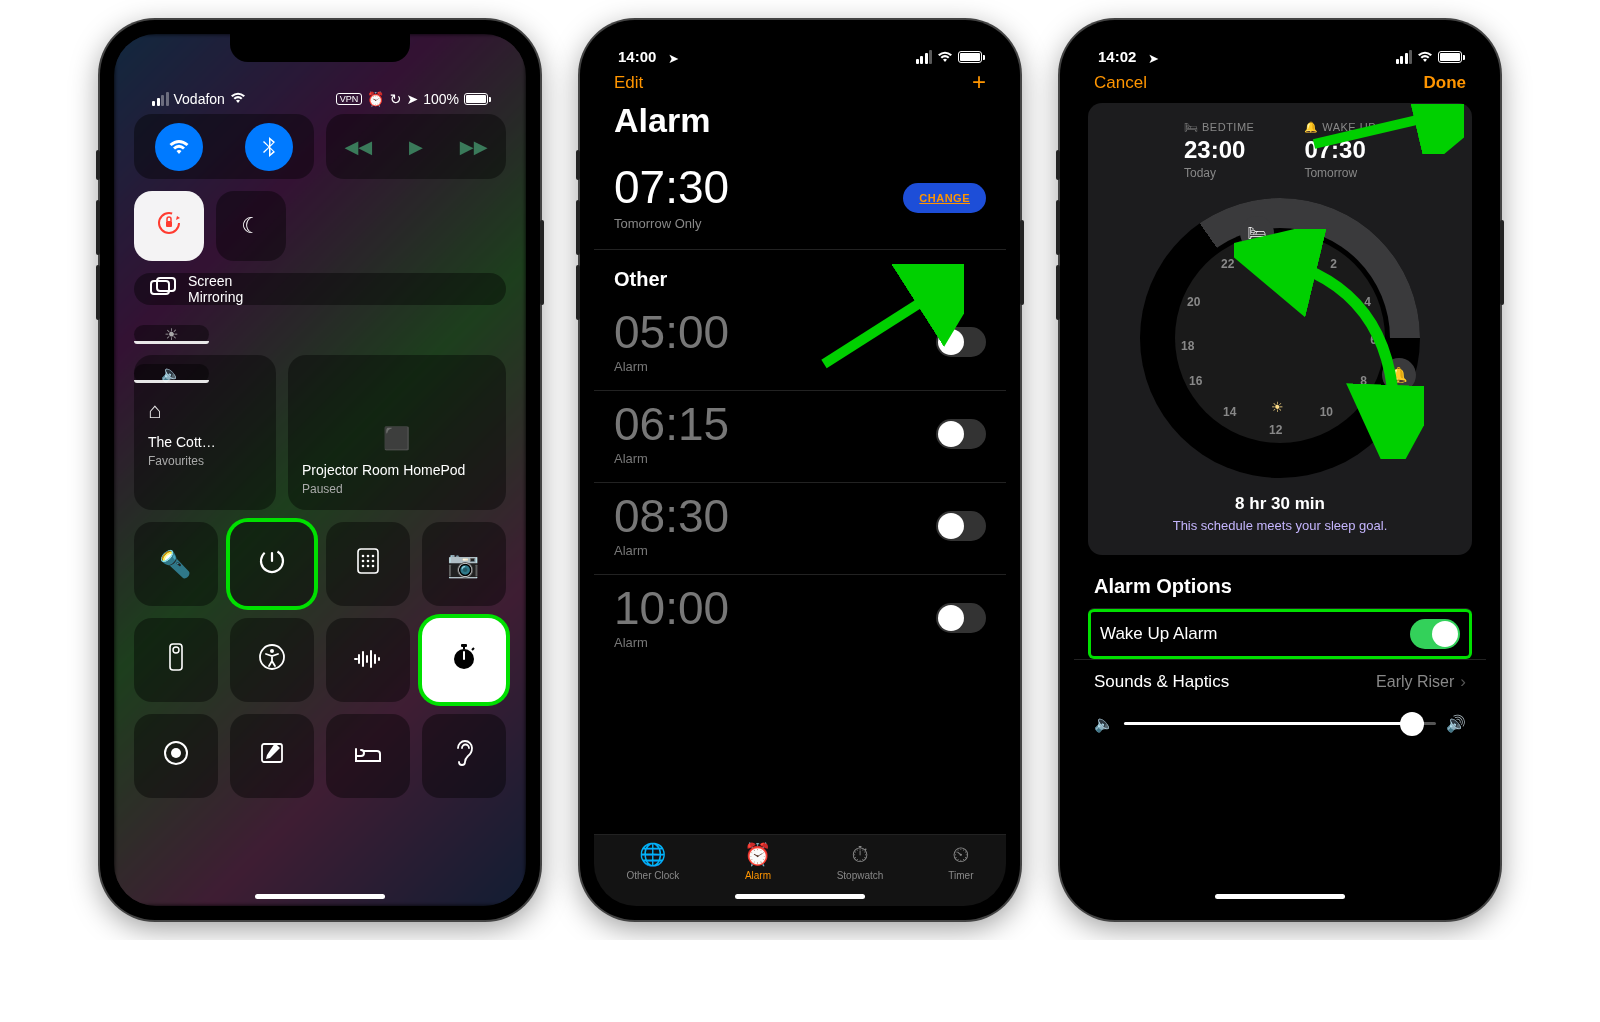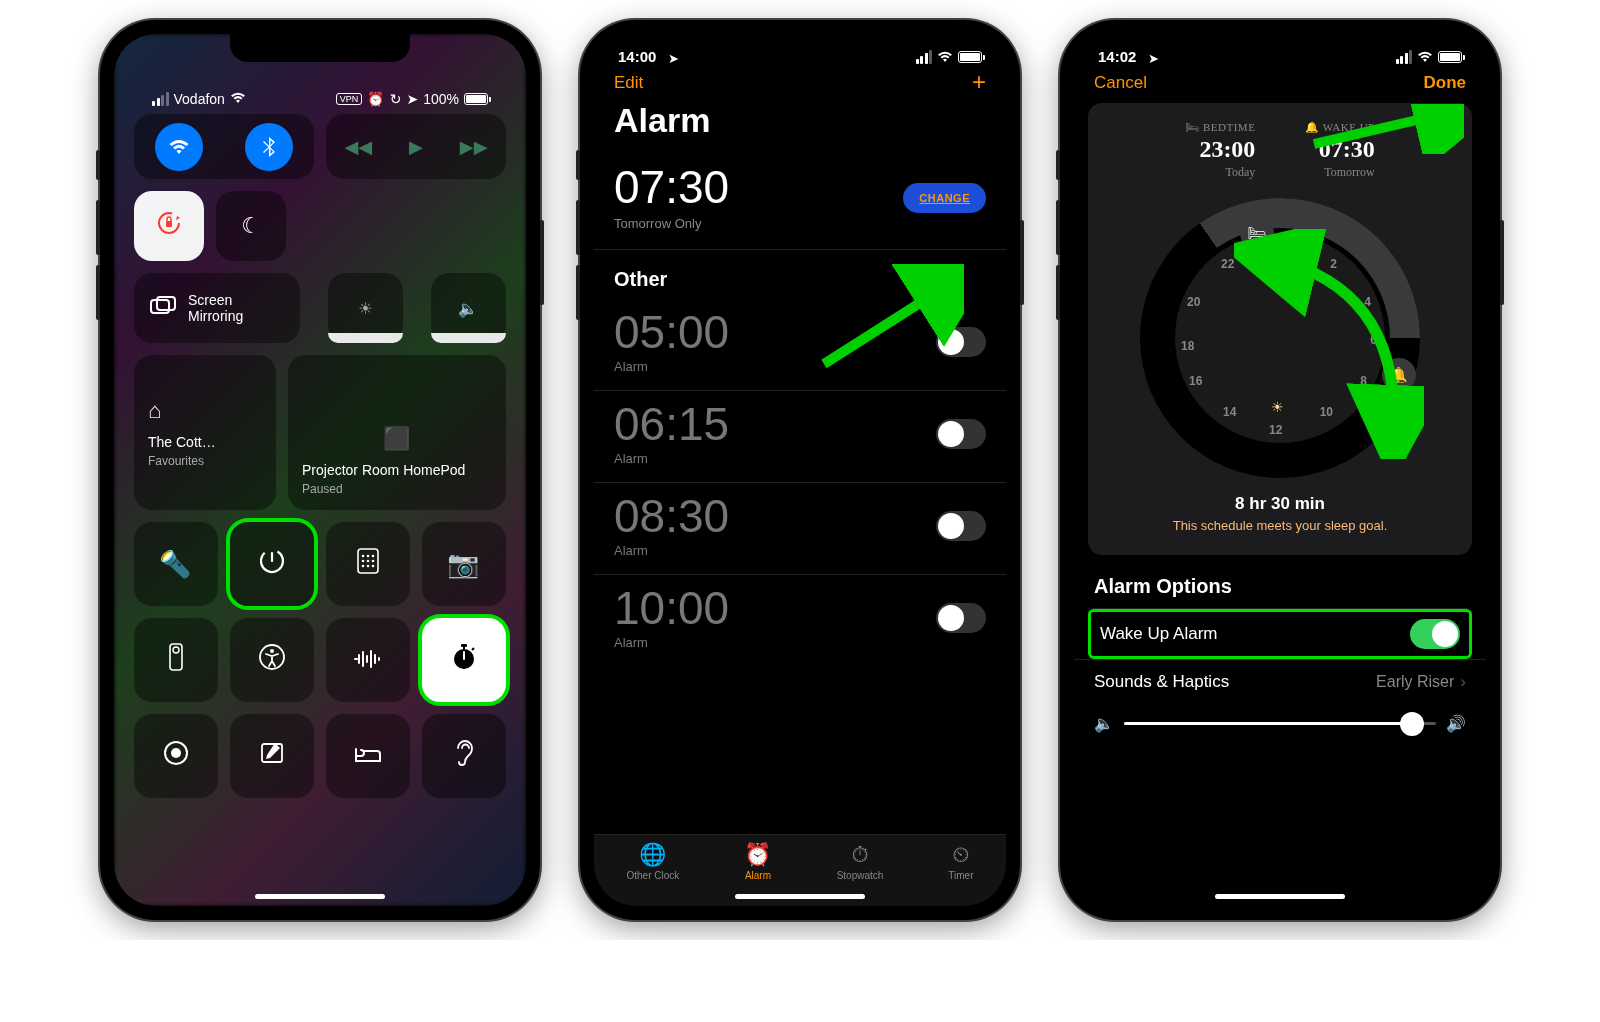--- a/index.html
+++ b/index.html
@@ -82,21 +82,21 @@
 .cc-row1 { height:65px; display:flex; gap:12px; }
 .cc-wide { flex:1; background:rgba(0,0,0,.4); border-radius:18px; display:flex; align-items:center; justify-content:space-around; }
 .circle-btn { width:48px; height:48px; border-radius:50%; display:flex; align-items:center; justify-content:center; color:#fff; font-size:20px; }
 .blue { background:#007aff; }
 .cc-media { flex:1; background:rgba(0,0,0,.4); border-radius:18px; display:flex; align-items:center; justify-content:space-around; color:#3a7a5a; font-size:18px;}
 
 .cc-row2 { display:flex; gap:12px; margin-top:12px; height:70px; }
 .tile-sq { width:70px; height:70px; background:rgba(0,0,0,.4); border-radius:18px; display:flex; align-items:center; justify-content:center; color:#fff; font-size:22px;}
 .tile-white { background:rgba(255,255,255,.95); }
 .lock-icon { color:#ff3b30; }
-.cc-row2b { display:flex; gap:28px; margin-top:12px; height:70px;}
+.cc-row2b { display:flex; gap:20px; margin-top:12px; height:70px;flex-direction:column;}
 .tile-mirror { flex:1; background:rgba(0,0,0,.4); border-radius:18px; display:flex; align-items:center; padding:0 16px; gap:12px; font-size:14px;}
 .tile-slider { width:75px; background:rgba(0,0,0,.4); border-radius:18px; position:relative; display:flex; align-items:center; justify-content:center; color:#aaa;}
 .slider-fill { position:absolute; bottom:0; left:0; right:0; height:15%; background:rgba(255,255,255,.9); border-radius:0 0 18px 18px;}
 
 .cc-home { display:flex; gap:12px; margin-top:12px; height:155px;}
 .home-tile { flex:1; background:rgba(0,0,0,.4); border-radius:18px; padding:14px; display:flex; flex-direction:column; justify-content:flex-end; gap:4px; font-size:14px;}
 .home-tile.narrow{ flex:0.6; justify-content:center; align-items:flex-start;}
 .home-label2 { color:#aaa; font-size:12px;}
 .home-icon { font-size:22px; margin-bottom:6px; opacity:.9;}
 
@@ -125,36 +125,36 @@
 .toggle.on .toggle-knob { left:auto; right:2px;}
 
 .tabbar { position:absolute; bottom:0; left:0; right:0; height:72px; display:flex; justify-content:space-around; align-items:center; padding-bottom:18px; background:rgba(20,20,20,.95); border-top:1px solid #222;}
 .tab { display:flex; flex-direction:column; align-items:center; gap:2px; font-size:10px; color:#888;}
 .tab.active { color:#ff9500;}
 .tab-icon { font-size:22px;}
 
 
 .p3-nav { display:flex; justify-content:space-between; padding:8px 20px 10px; color:#ff9500; font-size:17px;}
 .card { background:#1c1c1e; margin:0 14px; border-radius:14px; padding:18px 14px 22px;}
-.times-row { display:flex; justify-content:center; gap:50px; text-align:right;font-family:Liberation Serif, serif;}
+.times-row { display:flex; justify-content:center; gap:50px; text-align:left;}
 .times-row .lbl { font-size:11px; color:#888; letter-spacing:.5px;}
 .times-row .tm { font-size:24px; font-weight:700; margin-top:2px;}
 .times-row .sub { font-size:12px; color:#888; margin-top:2px;}
 .dial-wrap { display:flex; justify-content:center; margin:18px 0 16px;}
 .dial { width:280px; height:280px; border-radius:50%; background:#000; position:relative; display:flex; align-items:center; justify-content:center;}
 .dial-inner { width:210px; height:210px; border-radius:50%; background:#1a1a1a; position:relative;}
 .arc { position:absolute; width:280px; height:280px; border-radius:50%; background: conic-gradient(from 325deg, #3a3a3c 0deg, #3a3a3c 125deg, transparent 125deg);}
 .arc-mask { position:absolute; width:220px; height:220px; top:30px; left:30px; border-radius:50%; background:#000;}
 .handle { position:absolute; width:34px; height:34px; background:#3a3a3c; border-radius:50%; display:flex; align-items:center; justify-content:center; font-size:15px;}
 .handle.bed { top:18px; left:100px;}
 .handle.wake { top:160px; right:4px;}
 .clock-num { position:absolute; font-size:12px; color:#888; font-weight:600;}
 .summary { text-align:center;}
 .summary .dur { font-size:17px; font-weight:600;}
-.summary .msg { font-size:13px; color:#fdba74; margin-top:4px;}
+.summary .msg { font-size:13px; color:#c4b5fd; margin-top:4px;}
 .opt-title { font-size:20px; font-weight:700; padding:20px 20px 10px;}
 .opt-row { display:flex; justify-content:space-between; align-items:center; padding:12px 20px; border-top:1px solid #222; font-size:17px;}
 .opt-row.hl { box-shadow: inset 0 0 0 3px #00e000; border-radius:6px; margin:0 14px; padding:10px 12px;}
 .opt-val { color:#888; font-size:16px;}
 .chev { color:#555; margin-left:6px;}
 .vol-row { display:flex; align-items:center; gap:10px; padding:10px 20px; font-size:16px;}
 .vol-track { flex:1; height:3px; background:#555; border-radius:2px; position:relative;}
 .vol-fill { position:absolute; left:0; top:0; bottom:0; width:96%; background:#fff; border-radius:2px;}
 .vol-knob { position:absolute; right:4%; top:-10px; width:24px; height:24px; background:#fff; border-radius:50%;}
 

